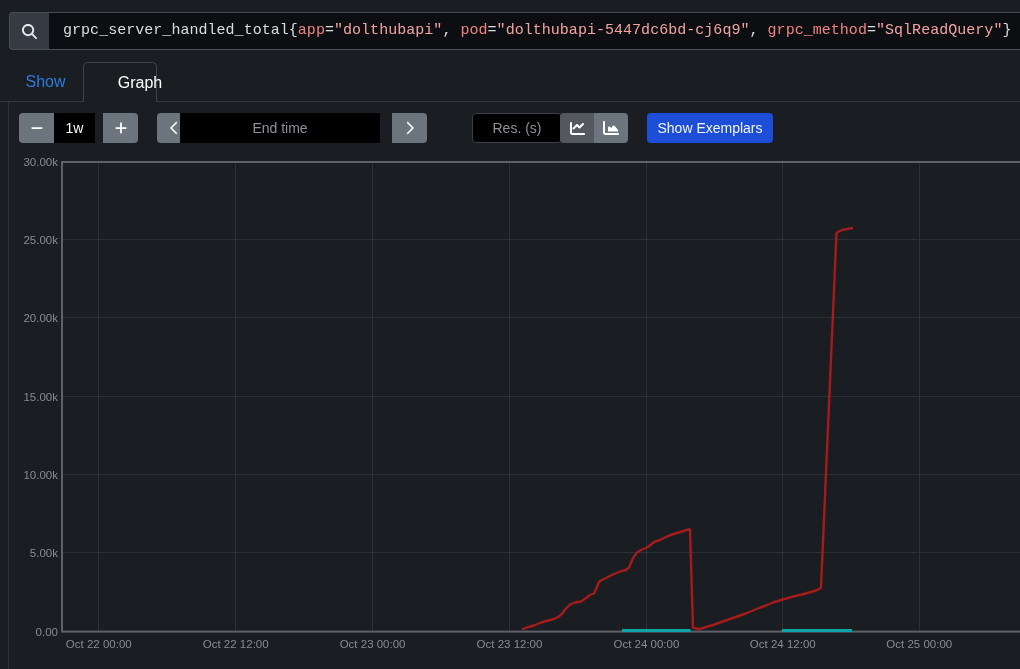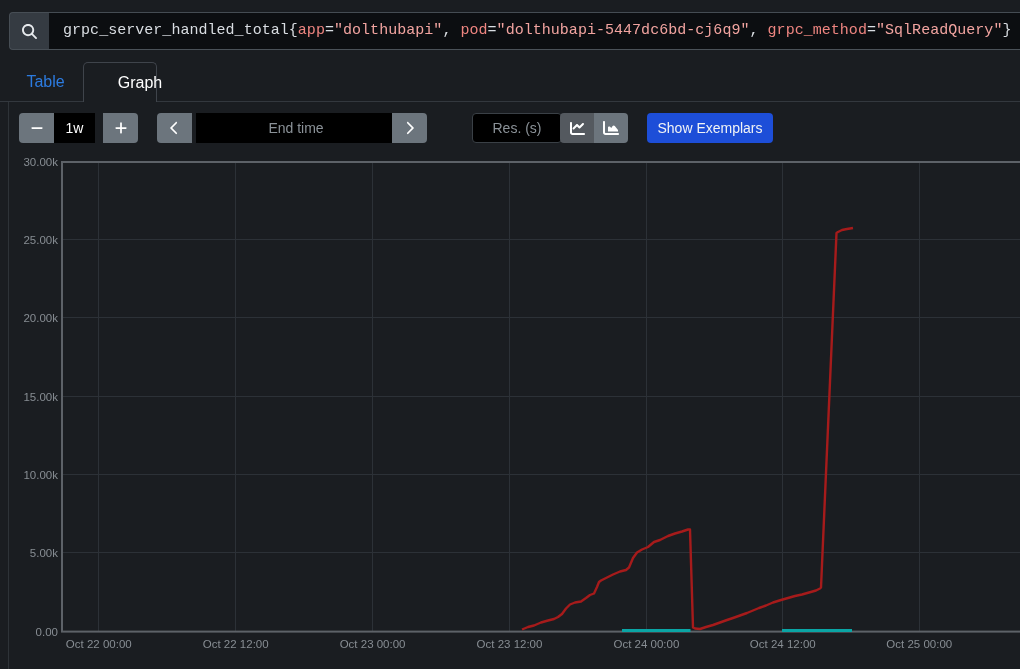--- a/index.html
+++ b/index.html
@@ -13,21 +13,21 @@
 <body>
 
 <div class="abs" style="left:9px;top:12px;width:40px;height:38px;background:#353b42;border:1px solid #474e55;border-right:none;border-radius:4px 0 0 4px;display:flex;align-items:center;justify-content:center;">
   <svg width="15" height="15" viewBox="0 0 512 512">
       <path fill="#e6e9ec" d="M416 208c0 45.9-14.9 88.3-40 122.7l126.6 126.7c12.5 12.5 12.5 32.8 0 45.3s-32.8 12.5-45.3 0L330.7 376c-34.4 25.2-76.8 40-122.7 40C93.1 416 0 322.9 0 208S93.1 0 208 0S416 93.1 416 208zM208 352a144 144 0 1 0 0-288 144 144 0 1 0 0 288z"></path>
     </svg>
 </div>
 <div class="abs" style="left:49px;top:12px;width:971px;height:38px;background:#0c0e11;border-top:1px solid #454c53;border-bottom:1px solid #4a5158;line-height:36px;white-space:nowrap;overflow:hidden;font-family:'Liberation Mono',monospace;font-size:15px;letter-spacing:0.03px;padding-left:14px;color:#d9dde2;">grpc_server_handled_total{<span style="color:#ee8580">app</span>=<span style="color:#f2a4a0">"dolthubapi"</span>, <span style="color:#ee8580">pod</span>=<span style="color:#f2a4a0">"dolthubapi-5447dc6bd-cj6q9"</span>, <span style="color:#ee8580">grpc_method</span>=<span style="color:#f2a4a0">"SqlReadQuery"</span>}</div>
 
 <div class="abs" style="left:0;top:101px;width:1020px;height:1px;background:#33383e;"></div>
-<div class="abs" style="left:8px;top:62px;width:75px;height:40px;display:flex;align-items:center;justify-content:center;color:#2c7be0;font-size:16px;">Table</div>
+<div class="abs" style="left:8px;top:62px;width:75px;height:40px;display:flex;align-items:center;justify-content:center;color:#2c7be0;font-size:16px;">Show</div>
 <div class="abs" style="left:83px;top:62px;width:74px;height:40px;background:#1a1d21;border:1px solid #3f444b;border-bottom:none;border-radius:5px 5px 0 0;display:flex;align-items:center;justify-content:center;color:#fff;font-size:16px;padding-left:40px;">Graph</div>
 
 <div class="abs" style="left:8px;top:102px;width:1px;height:567px;background:#2e3338;"></div>
 
 <div class="btn" style="left:19px;top:113px;width:35px;background:#6c757d;border-radius:4px 0 0 4px;">
   <svg width="14" height="14" viewBox="0 0 448 512">
       <path fill="#fff" d="M432 256c0 17.7-14.3 32-32 32L48 288c-17.7 0-32-14.3-32-32s14.3-32 32-32l352 0c17.7 0 32 14.3 32 32z"></path>
     </svg>
 </div>
 <div class="blkin" style="left:54px;top:113px;width:41px;color:#fff;">1w</div>
@@ -35,21 +35,21 @@
   <svg width="14" height="14" viewBox="0 0 448 512">
       <path fill="#fff" d="M256 80c0-17.7-14.3-32-32-32s-32 14.3-32 32l0 144L48 224c-17.7 0-32 14.3-32 32s14.3 32 32 32l144 0 0 144c0 17.7 14.3 32 32 32s32-14.3 32-32l0-144 144 0c17.7 0 32-14.3 32-32s-14.3-32-32-32l-144 0 0-144z"></path>
     </svg>
 </div>
 
 <div class="btn" style="left:157px;top:113px;width:35px;background:#6c757d;border-radius:4px 0 0 4px;">
   <svg width="9" height="14" viewBox="0 0 320 512">
       <path fill="#fff" d="M9.4 233.4c-12.5 12.5-12.5 32.8 0 45.3l192 192c12.5 12.5 32.8 12.5 45.3 0s12.5-32.8 0-45.3L77.3 256 246.6 86.6c12.5-12.5 12.5-32.8 0-45.3s-32.8-12.5-45.3 0l-192 192z"></path>
     </svg>
 </div>
-<div class="blkin" style="left:196px;top:113px;width:200px;">End time</div>
+<div class="blkin" style="left:180px;top:113px;width:200px;">End time</div>
 <div class="btn" style="left:392px;top:113px;width:35px;background:#6c757d;border-radius:0 4px 4px 0;">
   <svg width="9" height="14" viewBox="0 0 320 512">
       <path fill="#fff" d="M310.6 233.4c12.5 12.5 12.5 32.8 0 45.3l-192 192c-12.5 12.5-32.8 12.5-45.3 0s-12.5-32.8 0-45.3L242.7 256 73.4 86.6c-12.5-12.5-12.5-32.8 0-45.3s32.8-12.5 45.3 0l192 192z"></path>
     </svg>
 </div>
 
 <div class="blkin" style="left:448px;top:113px;width:90px;border:1px solid #3a4046;border-radius:4px;margin-left:24px;">Res.&nbsp;(s)</div>
 
 <div class="btn" style="left:560px;top:113px;width:34px;background:#54595f;border-radius:4px 0 0 4px;">
   <svg width="16" height="16" viewBox="0 0 512 512">

